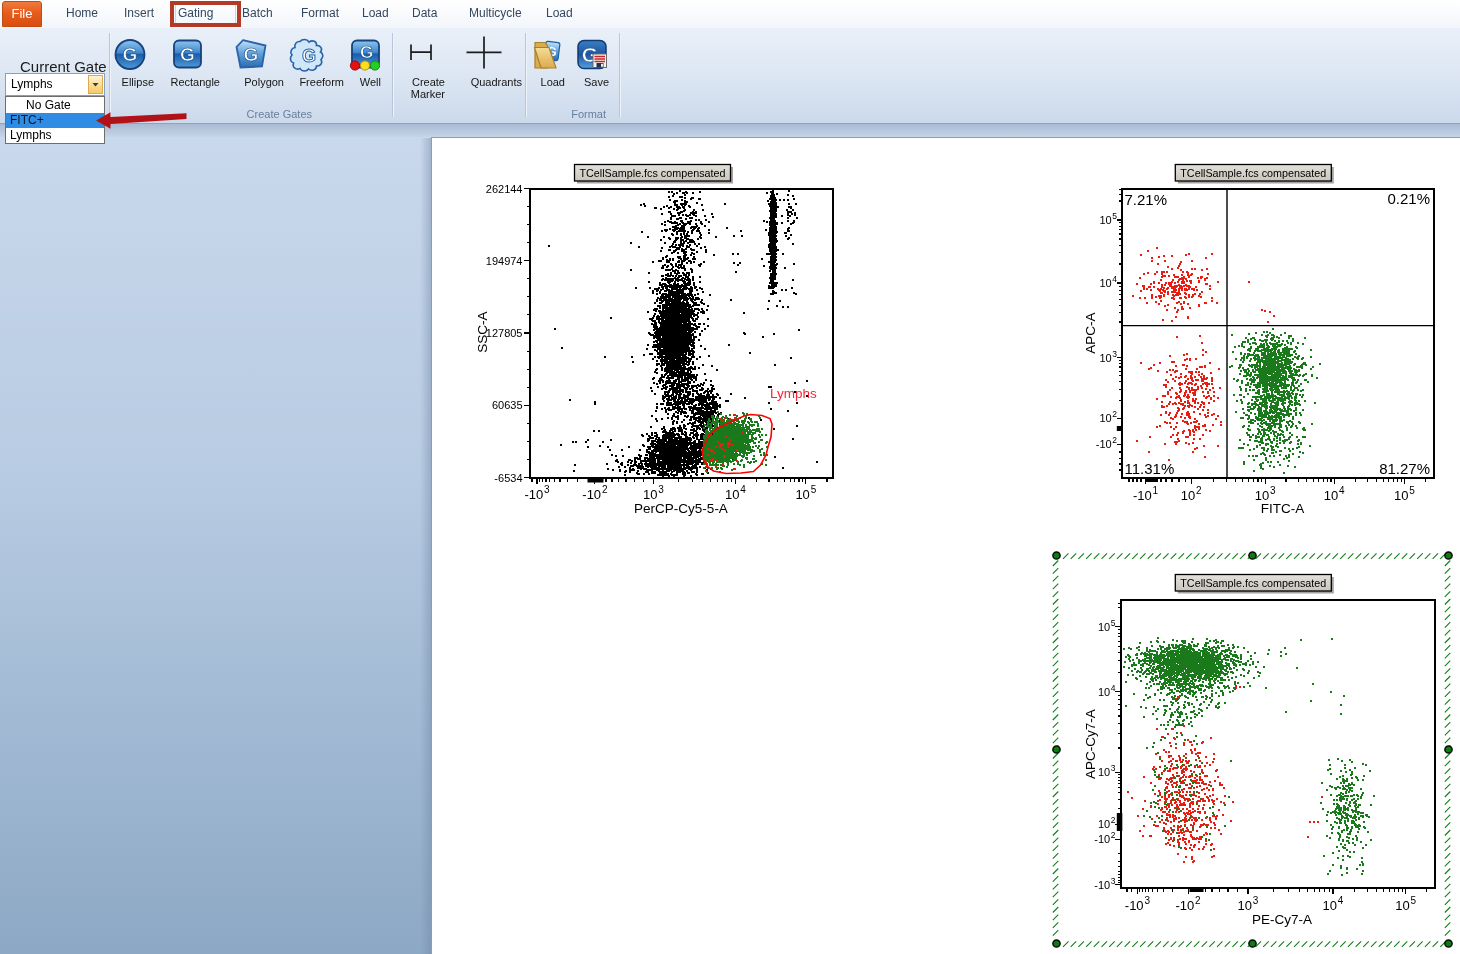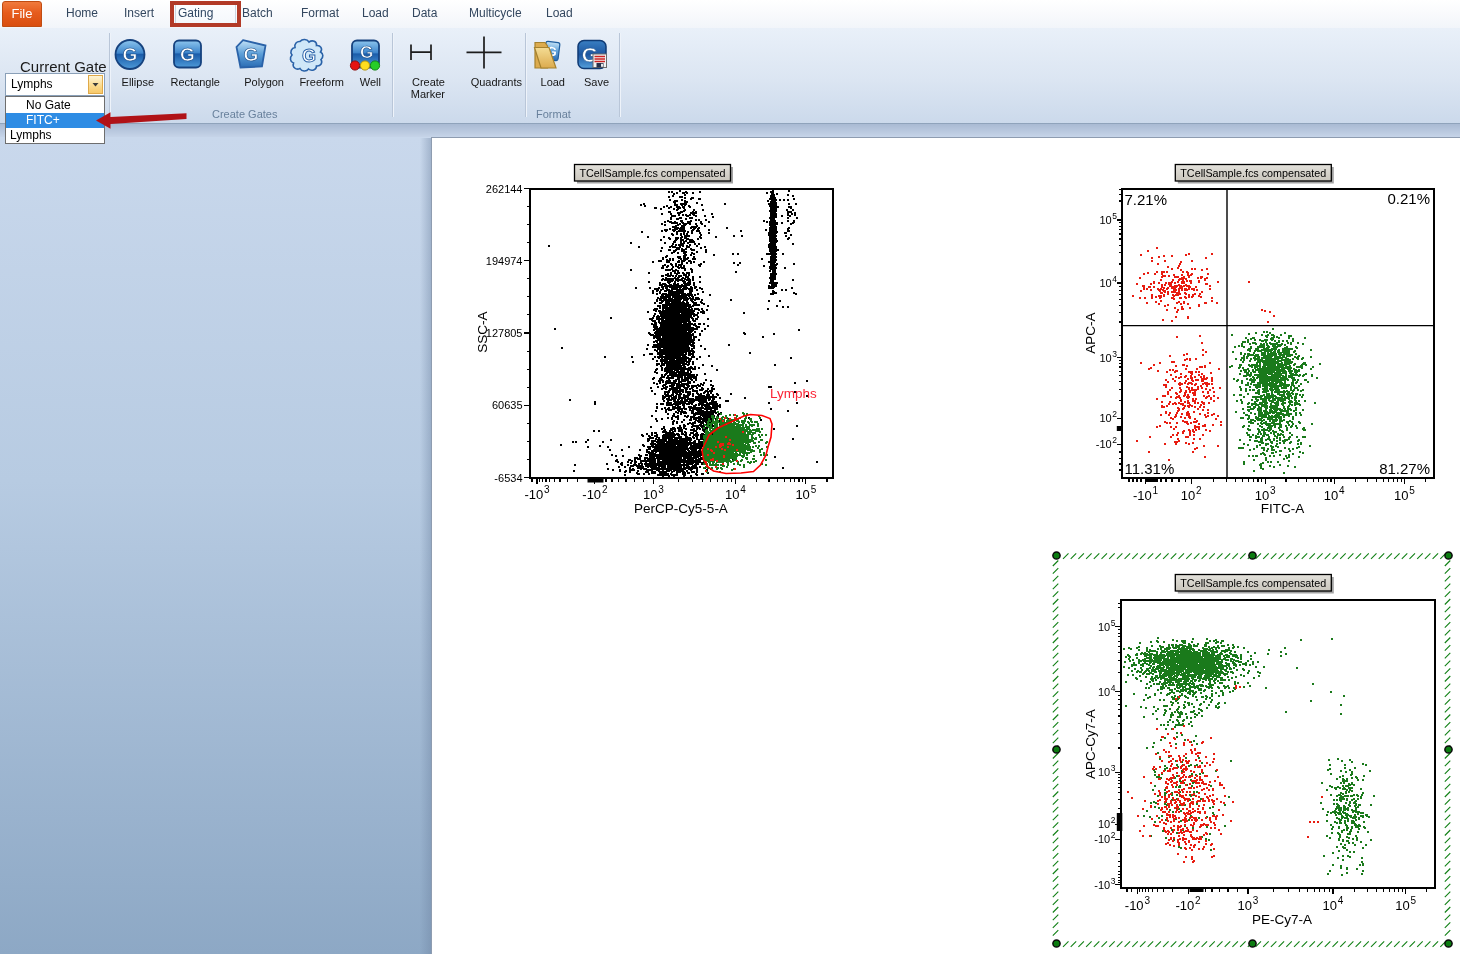--- a/index.html
+++ b/index.html
@@ -1,19 +1,19 @@
 <!DOCTYPE html>
 <html><head><meta charset="utf-8"><style>
 html,body{margin:0;padding:0}
 body{width:1460px;height:954px;position:relative;overflow:hidden;
  font-family:"Liberation Sans",sans-serif;background:#fff}
 .abs{position:absolute}
 .tab{position:absolute;top:6px;font-size:12px;color:#33475f;text-align:left}
 .lbl{position:absolute;font-size:11px;color:#161616;text-align:right}
-.glbl{position:absolute;top:108px;font-size:11px;color:#68809c;text-align:left}
+.glbl{position:absolute;top:108px;font-size:11px;color:#68809c;text-align:right}
 .sep{position:absolute;top:33px;height:84px;width:1px;background:#b9c6d8;border-right:1px solid #eef3fa}
 </style></head><body>
 
 <div class="abs" style="left:0;top:0;width:1460px;height:28px;background:linear-gradient(#ffffff,#f2f5fa);border-bottom:1px solid #cdd8e6"></div>
 <div class="abs" style="left:2px;top:1px;width:40px;height:26px;border-radius:3px 3px 0 0;background:linear-gradient(#f07a3d,#e65c1d 45%,#d94e0f);border:1px solid #c04c12;box-sizing:border-box;color:#fff;font-size:13px;text-align:center;line-height:24px">File</div>
 <div class="tab" style="left:66px;width:47px">Home</div>
 <div class="tab" style="left:124px;width:46px">Insert</div>
 <div class="abs" style="left:175px;top:2px;width:61px;height:25px;background:linear-gradient(#fdfeff,#f3f7fb);border:1px solid #ccd6e2;box-sizing:border-box"></div>
 <div class="tab" style="left:178px;width:55px;color:#2f4763">Gating</div>
 <div class="abs" style="left:170px;top:1px;width:71px;height:26px;border:4px solid #b23a27;box-sizing:border-box"></div>
@@ -197,17 +197,17 @@
 <div class="abs" style="left:5px;top:73px;width:100px;height:23px;background:#fff;border:1px solid #8aa0b8;box-sizing:border-box;z-index:30">
  <div class="abs" style="left:5px;top:3px;font-size:12px;color:#000">Lymphs</div>
  <div class="abs" style="right:1px;top:1px;width:15px;height:19px;background:linear-gradient(#fdf5d7,#fbd98a 60%,#f7c96a);border:1px solid #dfa949;box-sizing:border-box">
   <svg width="13" height="17">
         <path d="M3.5 7 L9.5 7 L6.5 10.5 Z" fill="#3a3a3a"></path>
       </svg>
  </div>
 </div>
 <div class="abs" style="left:5px;top:96px;width:100px;height:47.5px;background:#fff;border:1px solid #6e6e6e;box-sizing:border-box;z-index:30">
  <div class="abs" style="left:0;top:0.5px;width:98px;height:15px;font-size:12px;color:#000;padding-left:20px;box-sizing:border-box">No Gate</div>
- <div class="abs" style="left:0;top:15.5px;width:98px;height:15px;background:#2e8ce4;color:#ffffff;font-size:12px;padding-left:20px;box-sizing:border-box">FITC+</div>
+ <div class="abs" style="left:0;top:15.5px;width:98px;height:15px;background:#2e8ce4;color:#0f172a;font-size:12px;padding-left:4px;box-sizing:border-box">FITC+</div>
  <div class="abs" style="left:0;top:30.5px;width:98px;height:15px;font-size:12px;color:#000;padding-left:4px;box-sizing:border-box">Lymphs</div>
 </div>
 <svg class="abs" style="left:90px;top:104px;z-index:40" width="102" height="32" viewBox="0 0 102 32">
  <path d="M6 16.5 L20.5 8.3 L20.5 13 L96.5 9.3 L96.5 15 L20.5 20 L20.5 24.7 Z" fill="#b01217"></path>
 </svg>
 </body></html>

